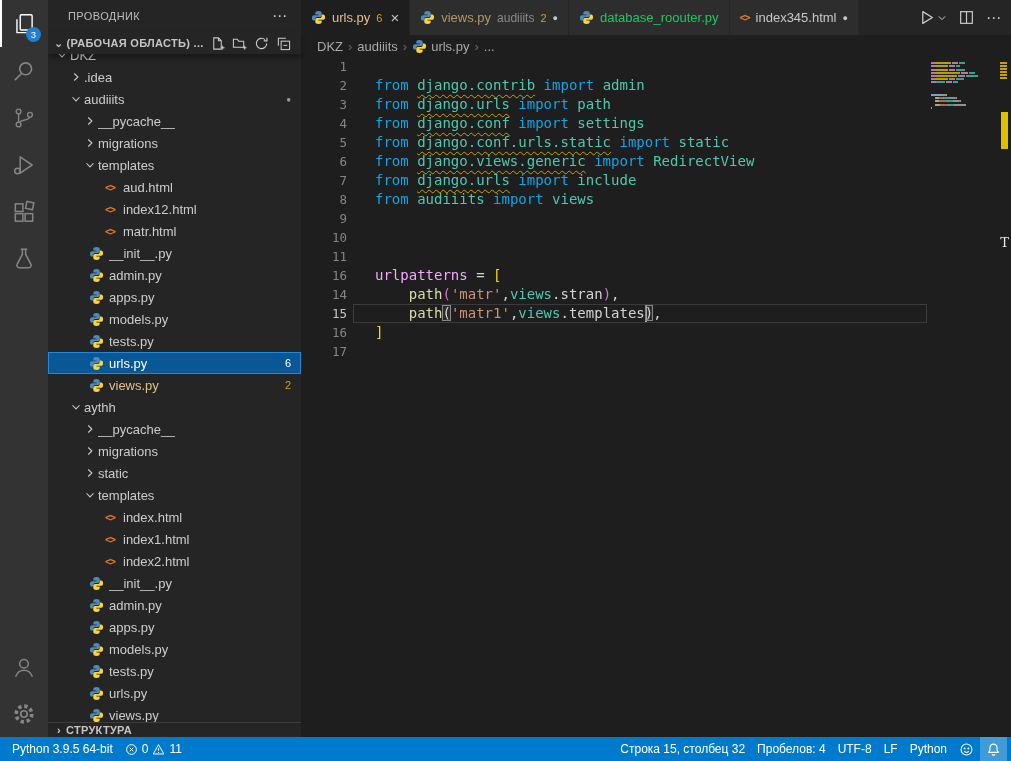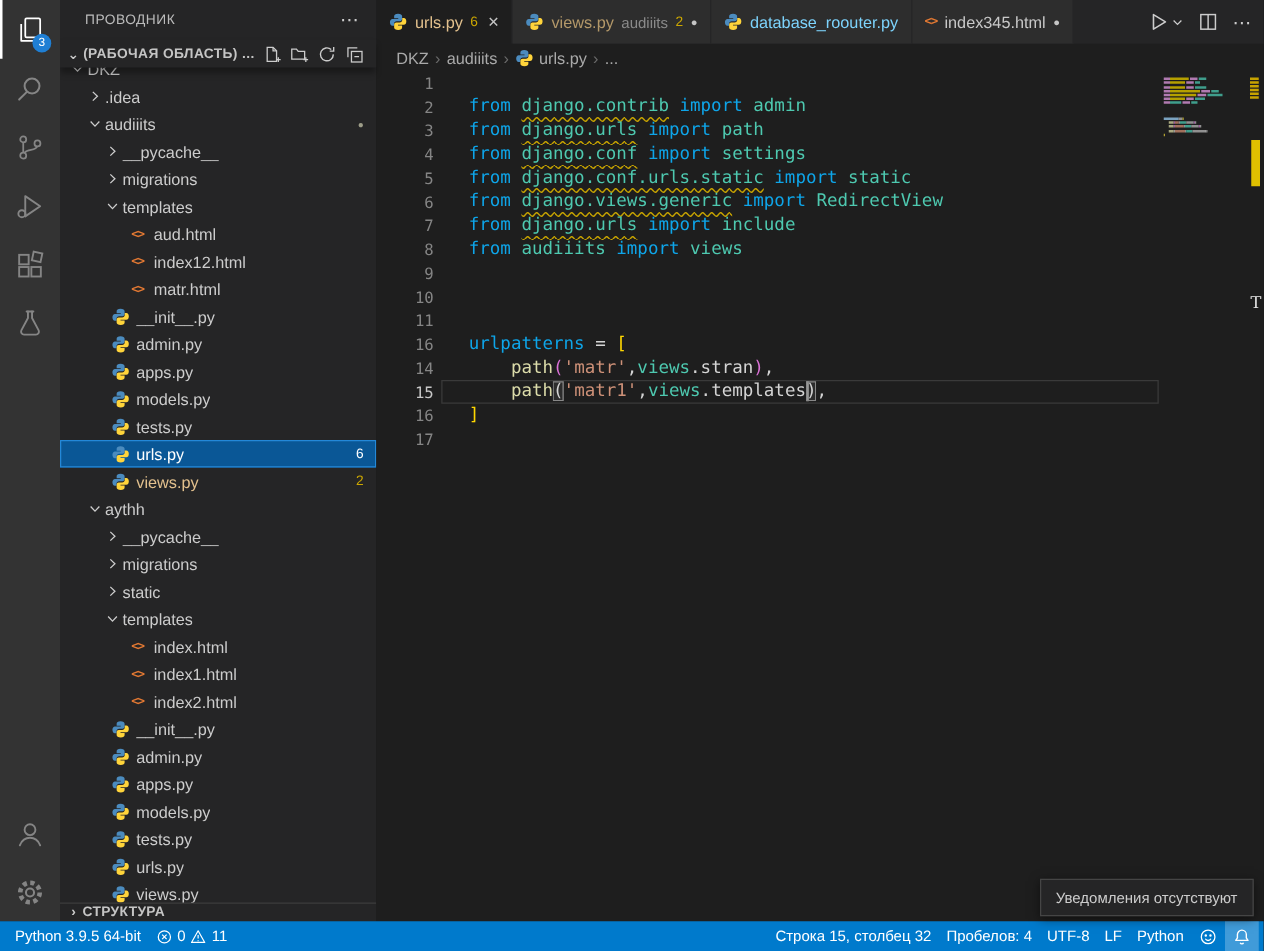--- a/index.html
+++ b/index.html
@@ -75,21 +75,21 @@
   .cl{display:flex;height:19px;line-height:19px}
   .ln{flex:0 0 52px;text-align:right;padding-right:6px;color:#858585;font-size:12.5px}
   .lt{width:574px;padding-left:22px;white-space:pre;position:relative}
   .cl.cur .ln{color:#c6c6c6}
   .cl.cur .lt{box-shadow:inset 0 0 0 1px #3a3a3a}
   .sg-kw{color:#0ea5e9}
   .sg-mod{color:#4ec9b0}
   .sg-modw{color:#4ec9b0;text-decoration:underline wavy #c7a300;text-decoration-thickness:1px;text-underline-offset:4px}
   .sg-str{color:#ce9178}
   .sg-fn{color:#dcdcaa}
-  .sg-var{color:#0ea5e9}
+  .sg-var{color:#f0abfc}
   .sg-txt{color:#d4d4d4}
   .sg-b1{color:#ffd700}
   .sg-b2{color:#da70d6}
   .sg-b2m{color:#d4d4d4;box-shadow:inset 0 0 0 1px #888888;background:rgba(130,130,130,.15)}
   .sg-cursor{display:inline-block;width:2px;height:16px;background:#aeafad;vertical-align:middle;margin-right:-2px}
 
   .minimap{position:absolute;top:0;right:14px;width:66px;padding-top:2px}
   .mm-row{height:2px;margin-bottom:1.2px;display:flex}
   .mm-b{height:2px;display:inline-block}
   .ruler{position:absolute;top:0;right:0;width:14px;bottom:0}
@@ -507,21 +507,21 @@
             <span class="tbadge">2</span>
             <span class="tdot">●</span>
           </div>
           <div class="tab">
             <span class="tico">
               <svg width="15" height="15" viewBox="0 0 16 16">
                 <path fill="#4b8bbe" d="M7.9 1c-2.2 0-3.3.9-3.3 2.1v1.8h3.5v.7H3.2C1.9 5.6 1 6.7 1 8.4s.8 2.9 2.1 2.9h1.4V9.6c0-1.2 1-2.2 2.2-2.2h2.9c1 0 1.8-.8 1.8-1.8V3.1C11.4 1.9 10.1 1 7.9 1z"></path>
                 <path fill="#ffd43b" d="M8.1 15c2.2 0 3.3-.9 3.3-2.1v-1.8H7.9v-.7h4.9c1.3 0 2.2-1.1 2.2-2.8s-.8-2.9-2.1-2.9h-1.4v1.7c0 1.2-1 2.2-2.2 2.2H6.4c-1 0-1.8.8-1.8 1.8v2.5C4.6 14.1 5.9 15 8.1 15z"></path>
               </svg>
             </span>
-            <span class="tlabel" style="color: #7dd3fc;">database_roouter.py</span>
+            <span class="tlabel" style="color: #22c55e;">database_roouter.py</span>
           </div>
           <div class="tab">
             <span class="tico htmlico">&lt;&gt;</span>
             <span class="tlabel" style="color: rgb(200, 200, 200);">index345.html</span>
             <span class="tdot">●</span>
           </div>
         </div>
       <div class="ed-actions" id="ed-actions">
           <span class="ed-act">
             <svg width="17" height="17" viewBox="0 0 16 16" fill="none" stroke="currentColor" stroke-width="1.2" stroke-linejoin="round">
@@ -741,23 +741,20 @@
           <div class="ru-mark" style="top: 11px;"></div>
           <div class="ru-mark" style="top: 14px;"></div>
           <div class="ru-mark" style="top: 17px;"></div>
           <div class="ru-mark" style="top: 20px;"></div>
           <div class="ru-tall"></div>
           <div class="ru-glyph">Т</div>
         </div>
     </div>
   </main>
 
-  <div class="toast">
-    <span>Уведомления отсутствуют</span>
-  </div>
 
   <footer class="statusbar">
     <div class="sb-left" id="status-left">
         <div class="sb-item">Python 3.9.5 64-bit</div>
         <div class="sb-item">
           <svg width="13" height="13" viewBox="0 0 16 16" fill="none" stroke="currentColor" stroke-width="1.2">
             <circle cx="8" cy="8" r="6"></circle>
             <path d="M5.8 5.8l4.4 4.4M10.2 5.8l-4.4 4.4"></path>
           </svg>
           <span>0</span>

